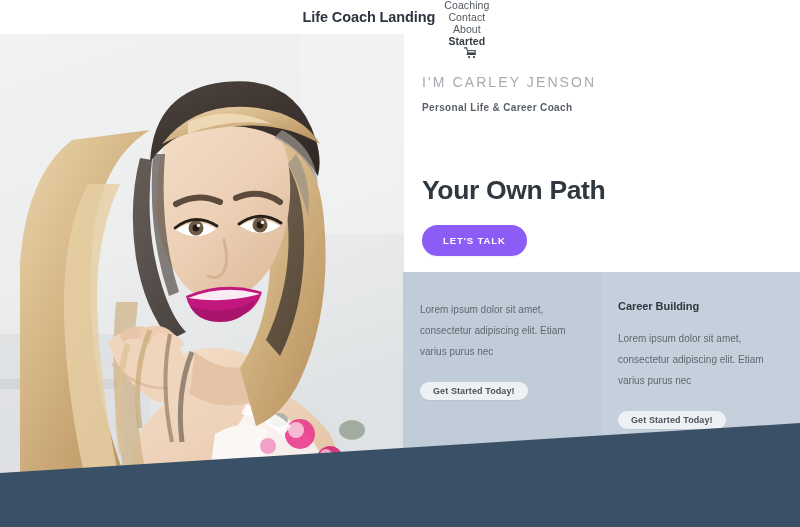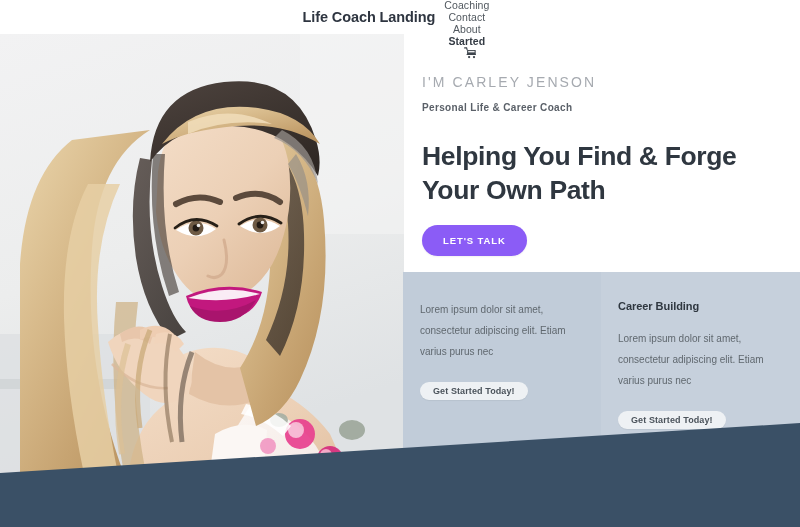--- a/index.html
+++ b/index.html
@@ -247,21 +247,21 @@
         <path d="M128 310 q-16 50 -6 110" stroke="#dcc195" stroke-width="6" fill="none" opacity="0.7"></path>
         <path d="M192 318 q-16 40 -10 90" stroke="#3d342c" stroke-width="5" fill="none" opacity="0.5"></path>
       </g>
     </svg>
   </div>
 
   <section id="hero-copy">
     <div id="eyebrow">I'M CARLEY JENSON</div>
     <div id="tagline">Personal Life &amp; Career Coach</div>
     <h1 id="hero-title">
-      <span>Helping You Find &amp; Forge</span><br>
+      <br>
       <span>Your Own Path</span>
     </h1>
     <button id="cta-button">LET'S TALK</button>
   </section>
 
   <section id="service-cards">
     <div class="service-card first">
       <div class="card-body">Lorem ipsum dolor sit amet, consectetur adipiscing elit. Etiam varius purus nec</div>
       <button class="card-button">Get Started Today!</button>
     </div>

